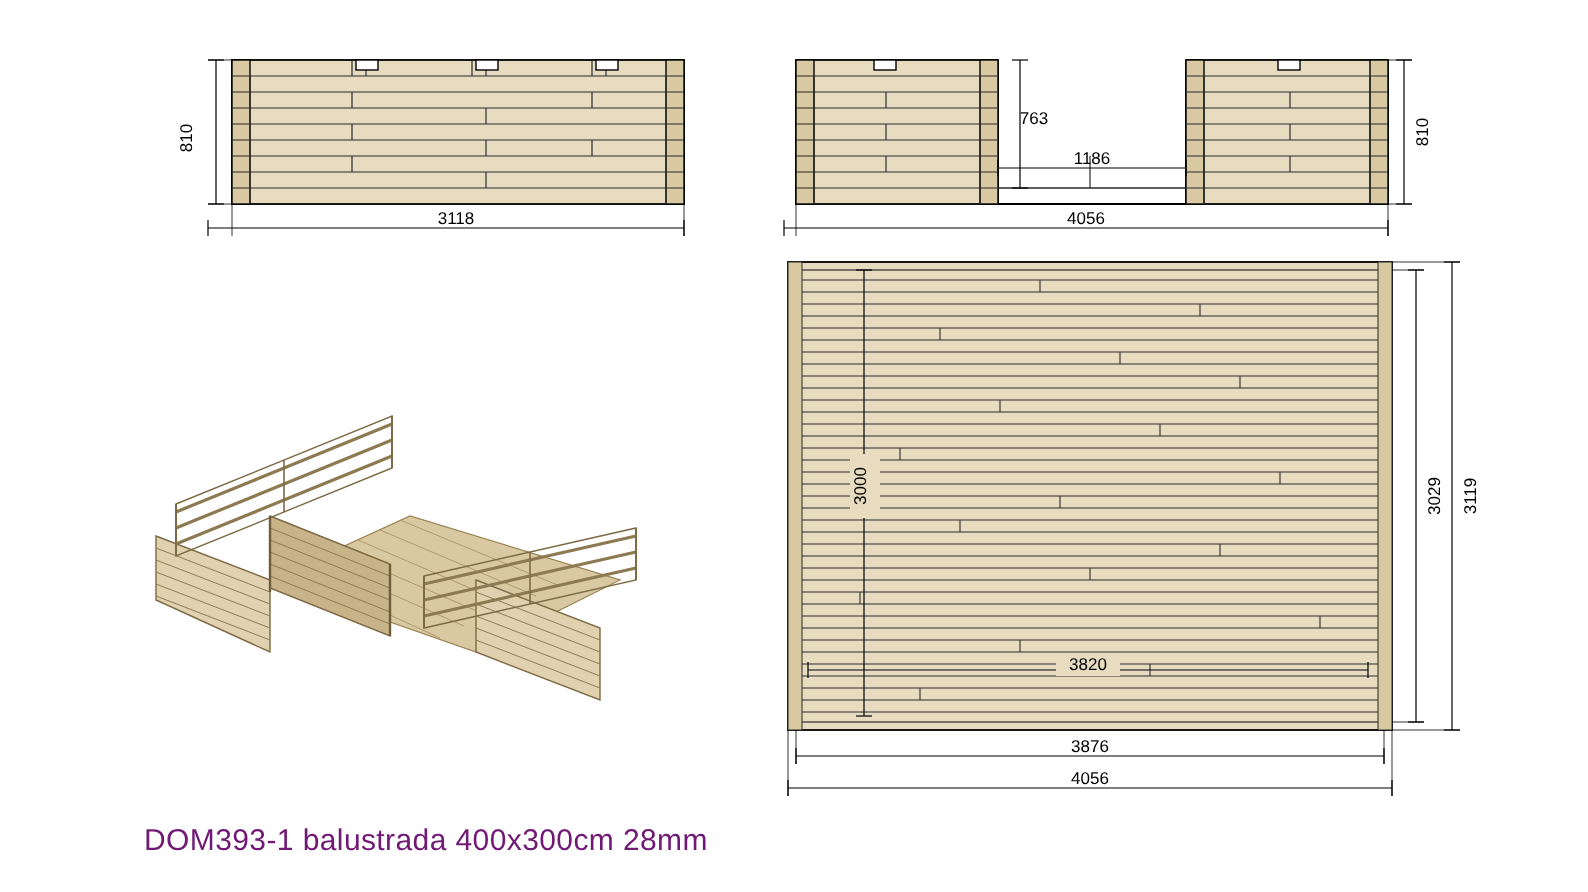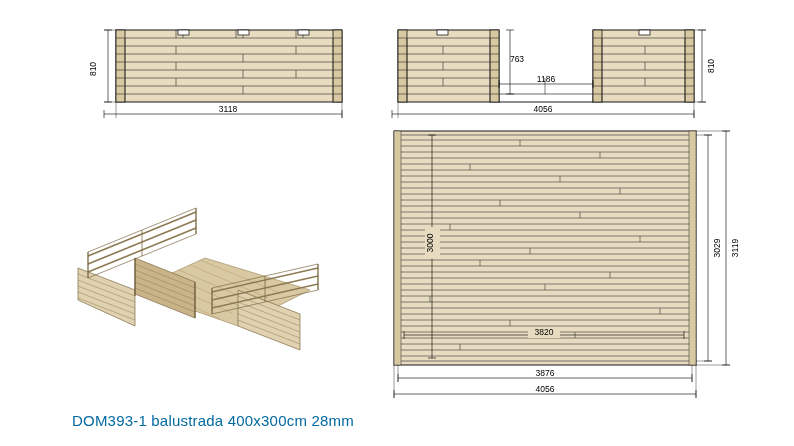--- a/index.html
+++ b/index.html
@@ -1,20 +1,20 @@
 <!DOCTYPE html>
 <html><head>
 <meta charset="utf-8">
 <style>
   html,body{margin:0;padding:0;background:#ffffff;}
   body{width:794px;height:446px;position:relative;overflow:hidden;
        font-family:"Liberation Sans",sans-serif;color:#000;}
   .stage{position:absolute;left:0;top:0;width:794px;height:446px;}
   svg{display:block;}
-  .cap{position:absolute;left:72px;top:412px;font-size:15px;letter-spacing:.2px;color:#0369a1;}
+  .cap{position:absolute;left:72px;top:412px;font-size:15px;letter-spacing:.2px;color:#701a75;}
   .dimtxt{font-size:8.5px;fill:#000;font-family:"Liberation Sans",sans-serif;}
   .dimtxtv{font-size:8.5px;fill:#000;font-family:"Liberation Sans",sans-serif;}
 </style>
 </head>
 <body>
 
 <div class="stage">
 <svg width="794" height="446" viewBox="0 0 794 446">
 
   <g>

